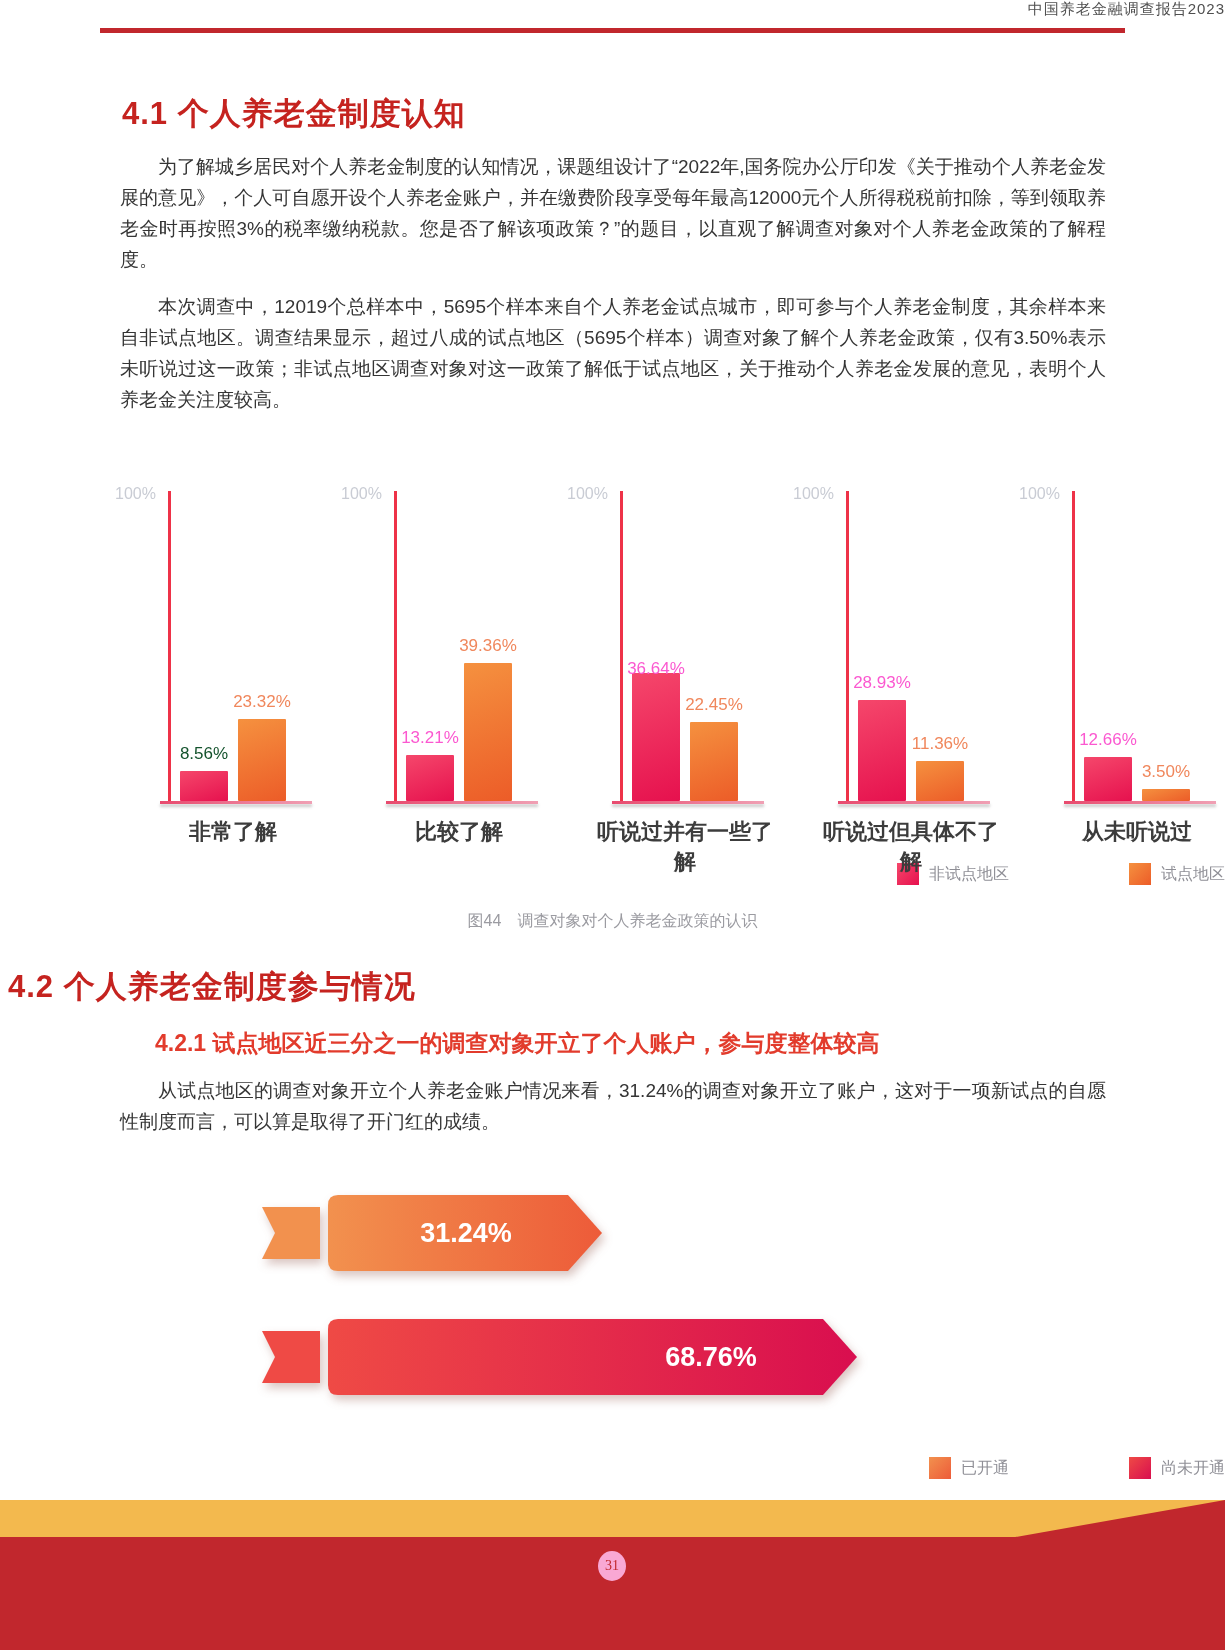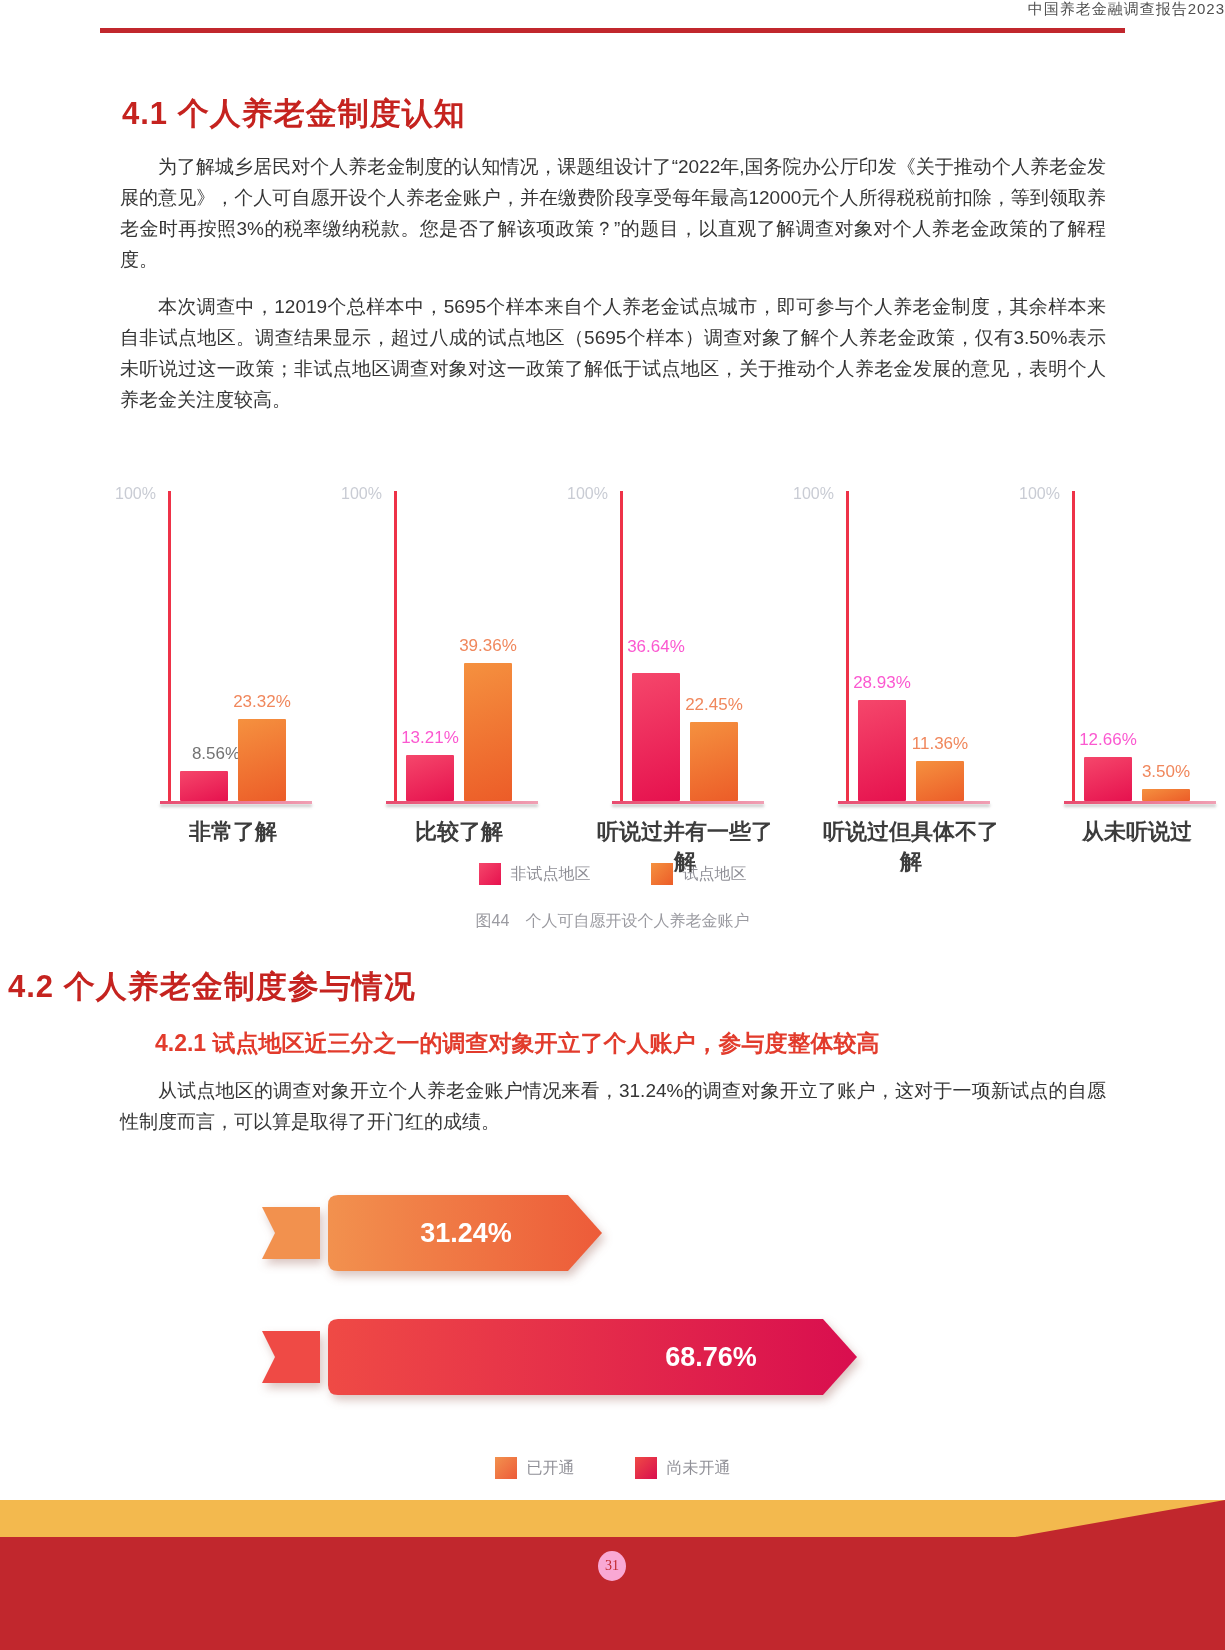--- a/index.html
+++ b/index.html
@@ -30,21 +30,21 @@
     position:absolute; left:47px; top:330px; width:152px; height:3px;
     background:linear-gradient(to right,#e84a6e,#f0a0b4);
     box-shadow:0 3px 3px rgba(140,140,140,0.45);
   }
   .c44-bar { position:absolute; border-radius:1px; }
   .c44-vlabel { position:absolute; width:100px; text-align:center; font-size:17px; }
   .c44-cat { position:absolute; top:346px; left:25px; width:190px; text-align:center;
              font-size:22px; font-weight:700; color:#3c3c3c; }
 
   
-  .legend-row { display:flex; justify-content:center; column-gap:60px; margin-top:12px; }
+  .legend-row { display:flex; justify-content:flex-end; column-gap:120px; margin-top:12px; }
   .legend-item { display:flex; align-items:center; }
   .legend-swatch { width:22px; height:22px; margin-right:10px; }
   .legend-label { font-size:16px; color:#8f8f96; }
   .caption { margin-top:26px; text-align:center; font-size:16px; color:#9b9ba1; }
 
   
   .chart45 { margin:58px 0 0 262px; }
   .arrow-row { margin-top:0; }
   .arrow-row + .arrow-row { margin-top:46px; }
   .arrow-svg { display:block; filter:drop-shadow(3px 5px 5px rgba(130,60,45,0.30)); }
@@ -72,41 +72,41 @@
 <h1 class="sec-title">4.1 个人养老金制度认知</h1>
 <p class="para">为了解城乡居民对个人养老金制度的认知情况，课题组设计了“2022年,国务院办公厅印发《关于推动个人养老金发展的意见》，个人可自愿开设个人养老金账户，并在缴费阶段享受每年最高12000元个人所得税税前扣除，等到领取养老金时再按照3%的税率缴纳税款。您是否了解该项政策？”的题目，以直观了解调查对象对个人养老金政策的了解程度。</p>
 <p class="para">本次调查中，12019个总样本中，5695个样本来自个人养老金试点城市，即可参与个人养老金制度，其余样本来自非试点地区。调查结果显示，超过八成的试点地区（5695个样本）调查对象了解个人养老金政策，仅有3.50%表示未听说过这一政策；非试点地区调查对象对这一政策了解低于试点地区，关于推动个人养老金发展的意见，表明个人养老金关注度较高。</p>
 
 <div class="chart44" id="chart44">
     <div class="c44-panel">
       <div class="c44-max">100%</div>
       <div class="c44-axis"></div>
       <div class="c44-base"></div>
       <div class="c44-bar" style="left: 67px; top: 300px; width: 48px; height: 30px; background: linear-gradient(160deg, rgb(245, 71, 107), rgb(230, 17, 78));"></div>
-      <div class="c44-vlabel" style="left: 53px; top: 273px; color: #737373;">8.56%</div>
+      <div class="c44-vlabel" style="left: 41px; top: 273px; color: #14532d;">8.56%</div>
       <div class="c44-bar" style="left: 125px; top: 248px; width: 48px; height: 82px; background: linear-gradient(160deg, rgb(245, 145, 63), rgb(236, 92, 40));"></div>
       <div class="c44-vlabel" style="left: 99px; top: 221px; color: rgb(240, 135, 92);">23.32%</div>
       <div class="c44-cat">非常了解</div>
     </div>
     <div class="c44-panel">
       <div class="c44-max">100%</div>
       <div class="c44-axis"></div>
       <div class="c44-base"></div>
       <div class="c44-bar" style="left: 67px; top: 284px; width: 48px; height: 46px; background: linear-gradient(160deg, rgb(245, 71, 107), rgb(230, 17, 78));"></div>
       <div class="c44-vlabel" style="left: 41px; top: 257px; color: rgb(251, 88, 208);">13.21%</div>
       <div class="c44-bar" style="left: 125px; top: 192px; width: 48px; height: 138px; background: linear-gradient(160deg, rgb(245, 145, 63), rgb(236, 92, 40));"></div>
       <div class="c44-vlabel" style="left: 99px; top: 165px; color: rgb(240, 135, 92);">39.36%</div>
       <div class="c44-cat">比较了解</div>
     </div>
     <div class="c44-panel">
       <div class="c44-max">100%</div>
       <div class="c44-axis"></div>
       <div class="c44-base"></div>
       <div class="c44-bar" style="left: 67px; top: 202px; width: 48px; height: 128px; background: linear-gradient(160deg, rgb(245, 71, 107), rgb(230, 17, 78));"></div>
-      <div class="c44-vlabel" style="left: 41px; top: 166px; color: rgb(251, 88, 208);">36.64%</div>
+      <div class="c44-vlabel" style="left: 41px; top: 188px; color: rgb(251, 88, 208);">36.64%</div>
       <div class="c44-bar" style="left: 125px; top: 251px; width: 48px; height: 79px; background: linear-gradient(160deg, rgb(245, 145, 63), rgb(236, 92, 40));"></div>
       <div class="c44-vlabel" style="left: 99px; top: 224px; color: rgb(240, 135, 92);">22.45%</div>
       <div class="c44-cat">听说过并有一些了解</div>
     </div>
     <div class="c44-panel">
       <div class="c44-max">100%</div>
       <div class="c44-axis"></div>
       <div class="c44-base"></div>
       <div class="c44-bar" style="left: 67px; top: 229px; width: 48px; height: 101px; background: linear-gradient(160deg, rgb(245, 71, 107), rgb(230, 17, 78));"></div>
       <div class="c44-vlabel" style="left: 41px; top: 202px; color: rgb(251, 88, 208);">28.93%</div>
@@ -128,21 +128,21 @@
 <div class="legend-row" id="legend44">
     <div class="legend-item">
       <span class="legend-swatch" style="background: linear-gradient(135deg, rgb(245, 71, 107), rgb(230, 17, 78));"></span>
       <span class="legend-label">非试点地区</span>
     </div>
     <div class="legend-item">
       <span class="legend-swatch" style="background: linear-gradient(135deg, rgb(245, 145, 63), rgb(236, 92, 40));"></span>
       <span class="legend-label">试点地区</span>
     </div>
   </div>
-<div class="caption">图44　个人可自愿开设个人养老金账户</div>
+<div class="caption">图44　调查对象对个人养老金政策的认识</div>
 
 <h1 class="sec-title second">4.2 个人养老金制度参与情况</h1>
 <h2 class="sub-title">4.2.1 试点地区近三分之一的调查对象开立了个人账户，参与度整体较高</h2>
 <p class="para">从试点地区的调查对象开立个人养老金账户情况来看，31.24%的调查对象开立了账户，这对于一项新试点的自愿性制度而言，可以算是取得了开门红的成绩。</p>
 
 <div class="chart45" id="chart45">
     <div class="arrow-row">
       <svg width="340" height="78" class="arrow-svg">
         <defs>
           <linearGradient id="g45_0" x1="0" y1="0" x2="1" y2="0">

